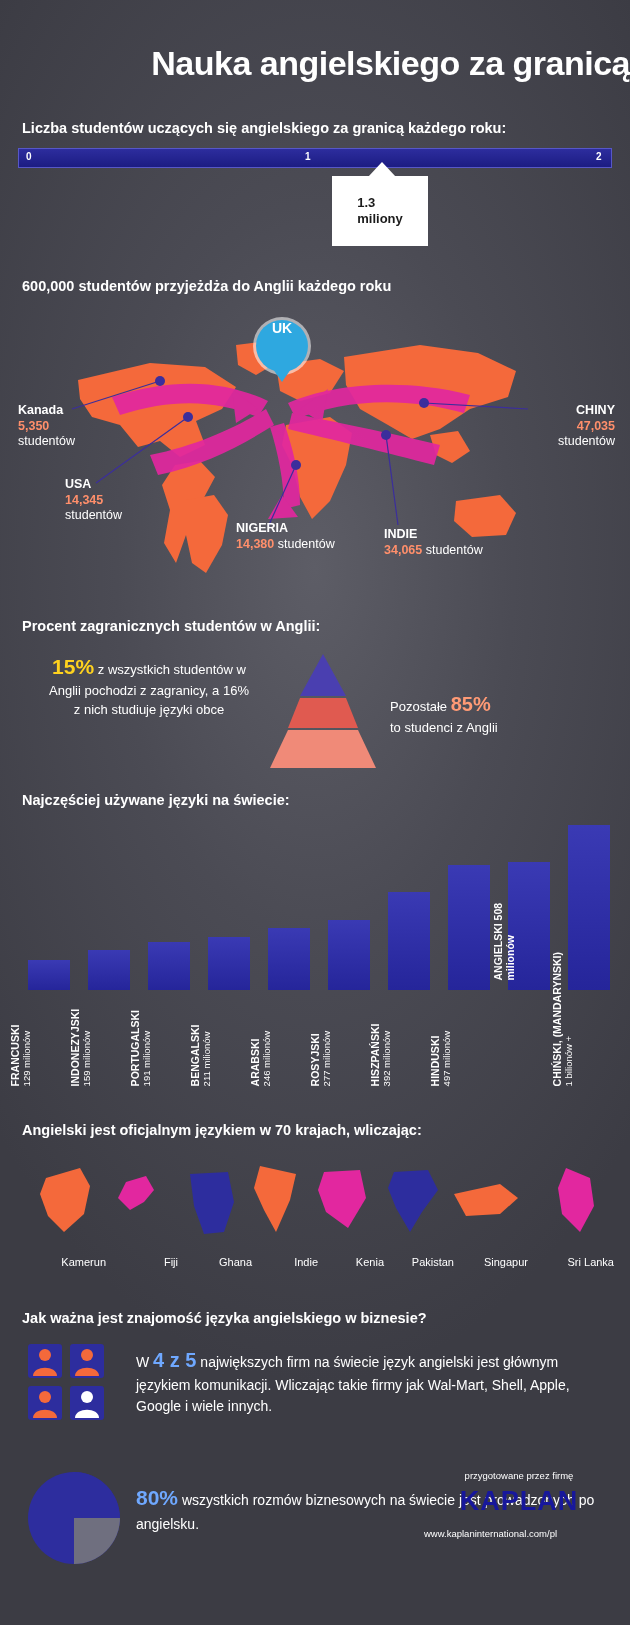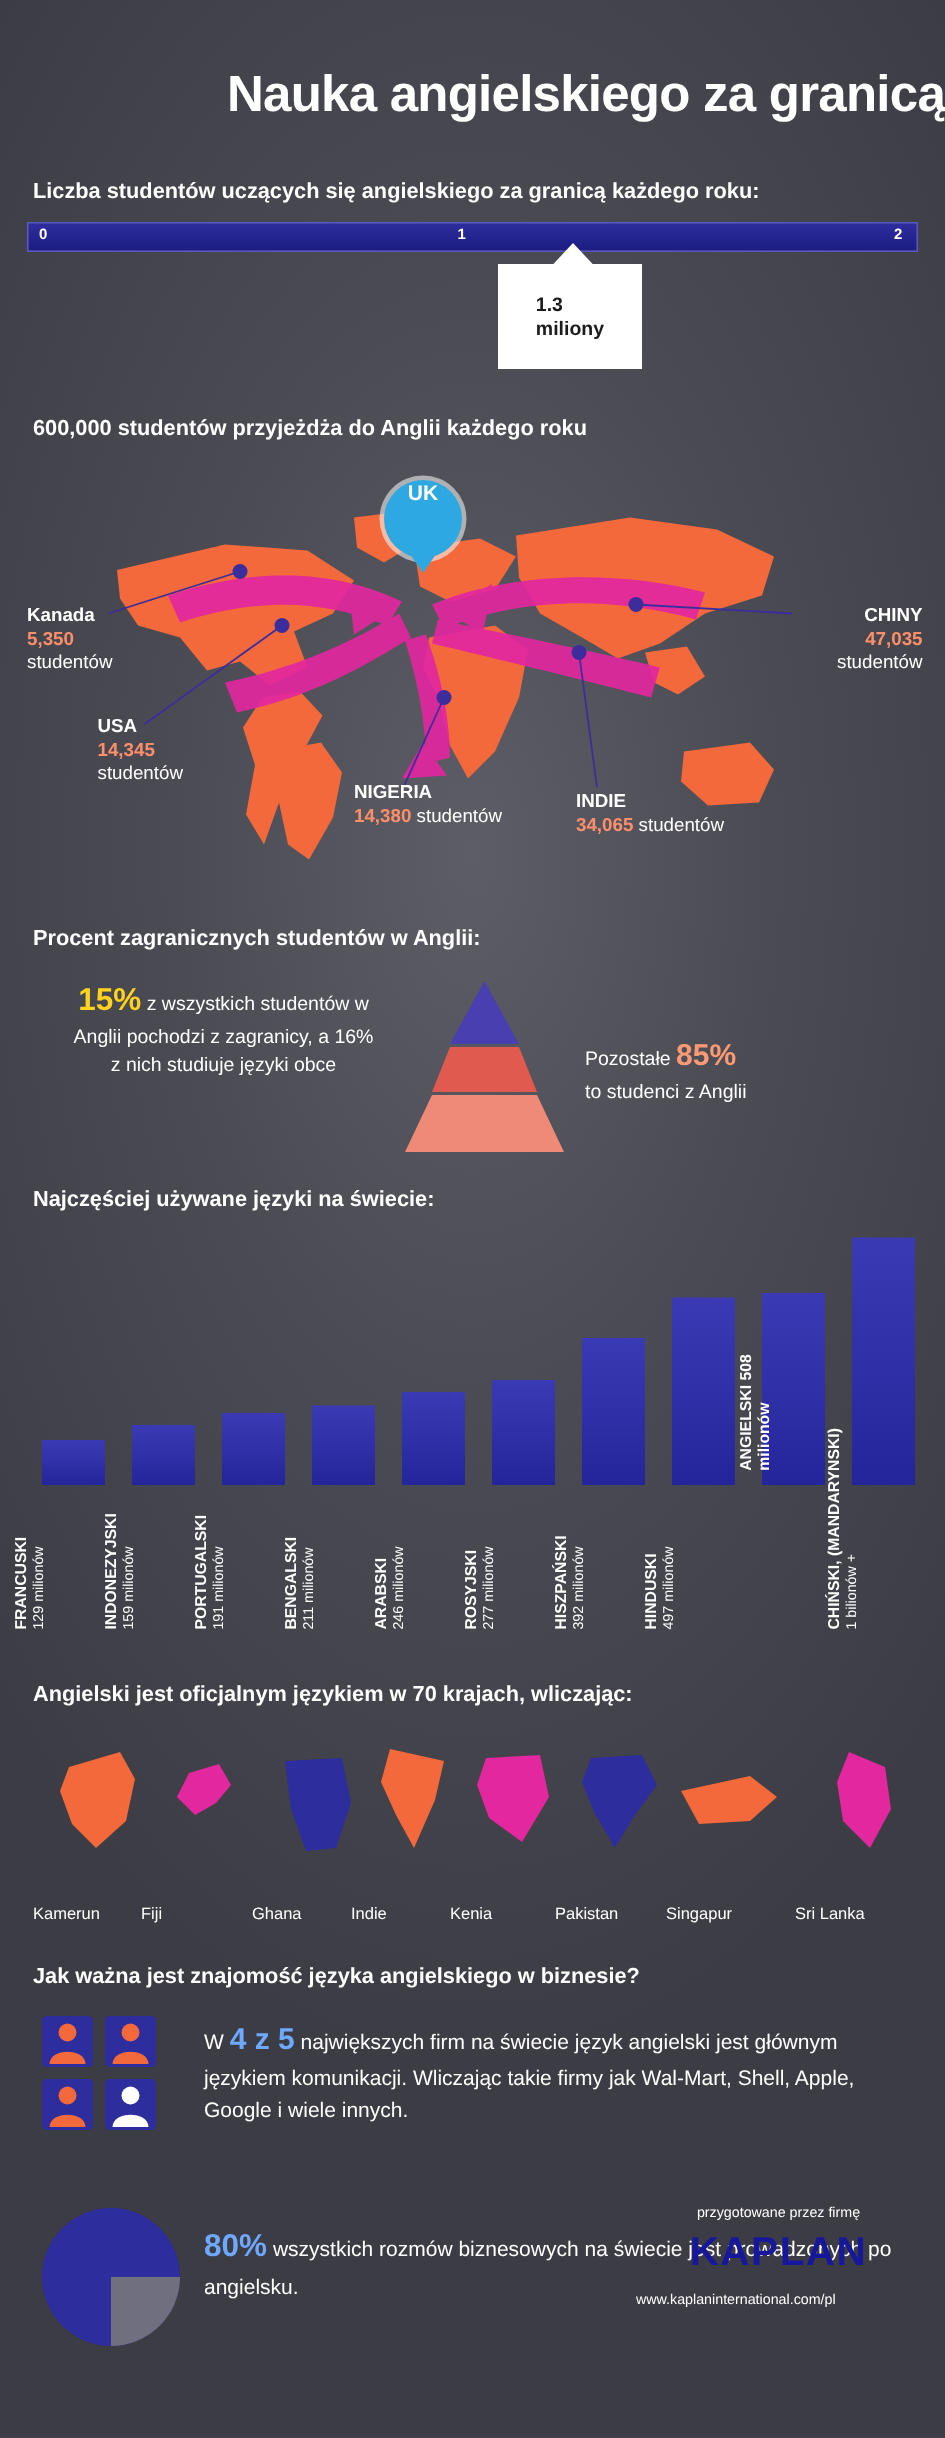--- a/index.html
+++ b/index.html
@@ -99,21 +99,21 @@
   .llabel .sub { font-weight: normal; font-size: 9.5px; display: block; }
   .inbar-label {
     position: absolute; width: 120px;
     transform-origin: left bottom; transform: rotate(-90deg);
     font-size: 10.5px; font-weight: bold; color: #ffffff; line-height: 1.12;
   }
 
   
   .countries { position: absolute; left: 18px; top: 1150px; width: 600px; height: 130px; }
   .cname {
-    position: absolute; top: 120px; width: 84px; text-align: left;
+    position: absolute; top: 106px; width: 84px; text-align: right;
     font-size: 11px; color: #ffffff;
   }
 
   
   .biz-text {
     position: absolute; left: 136px; top: 1345px; width: 470px;
     font-size: 14px; color: #ffffff; line-height: 1.5;
   }
   .big-blue { color: #6fa8ff; font-weight: bold; font-size: 20px; }
   .biz-text2 {

